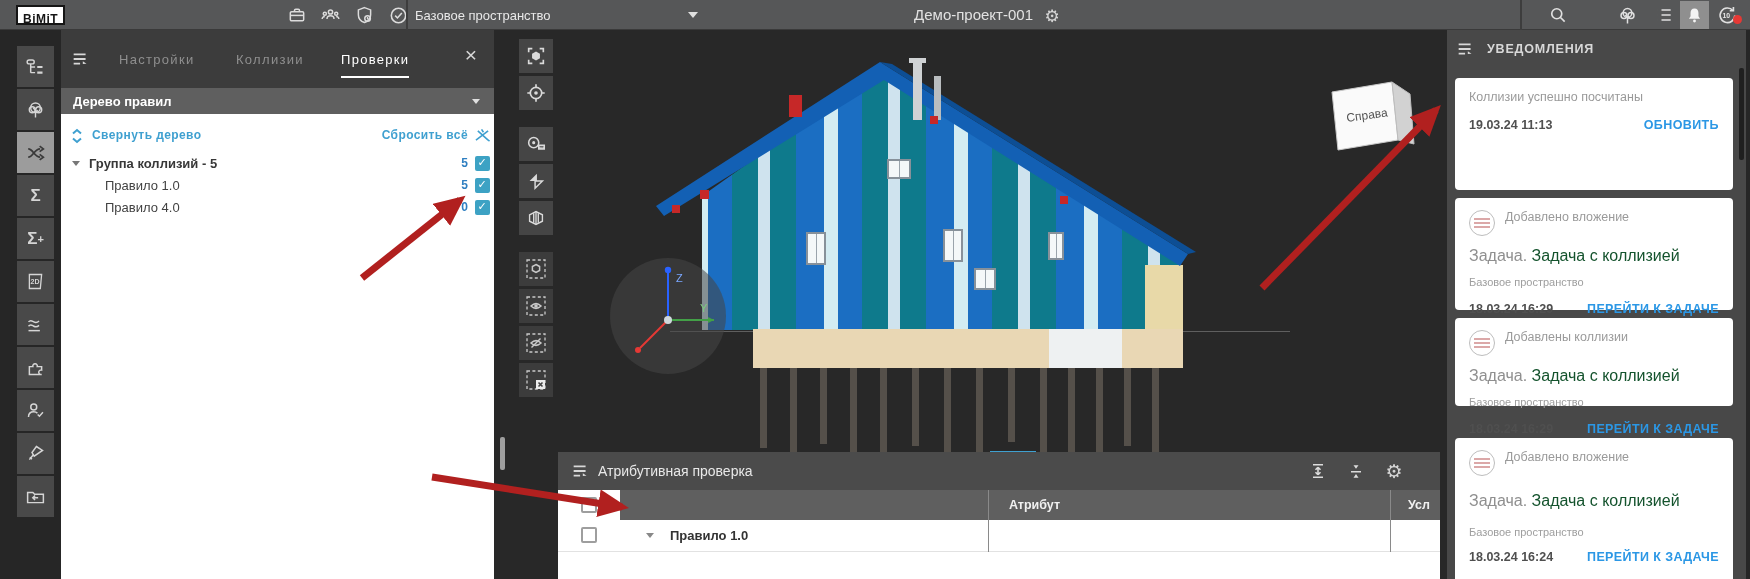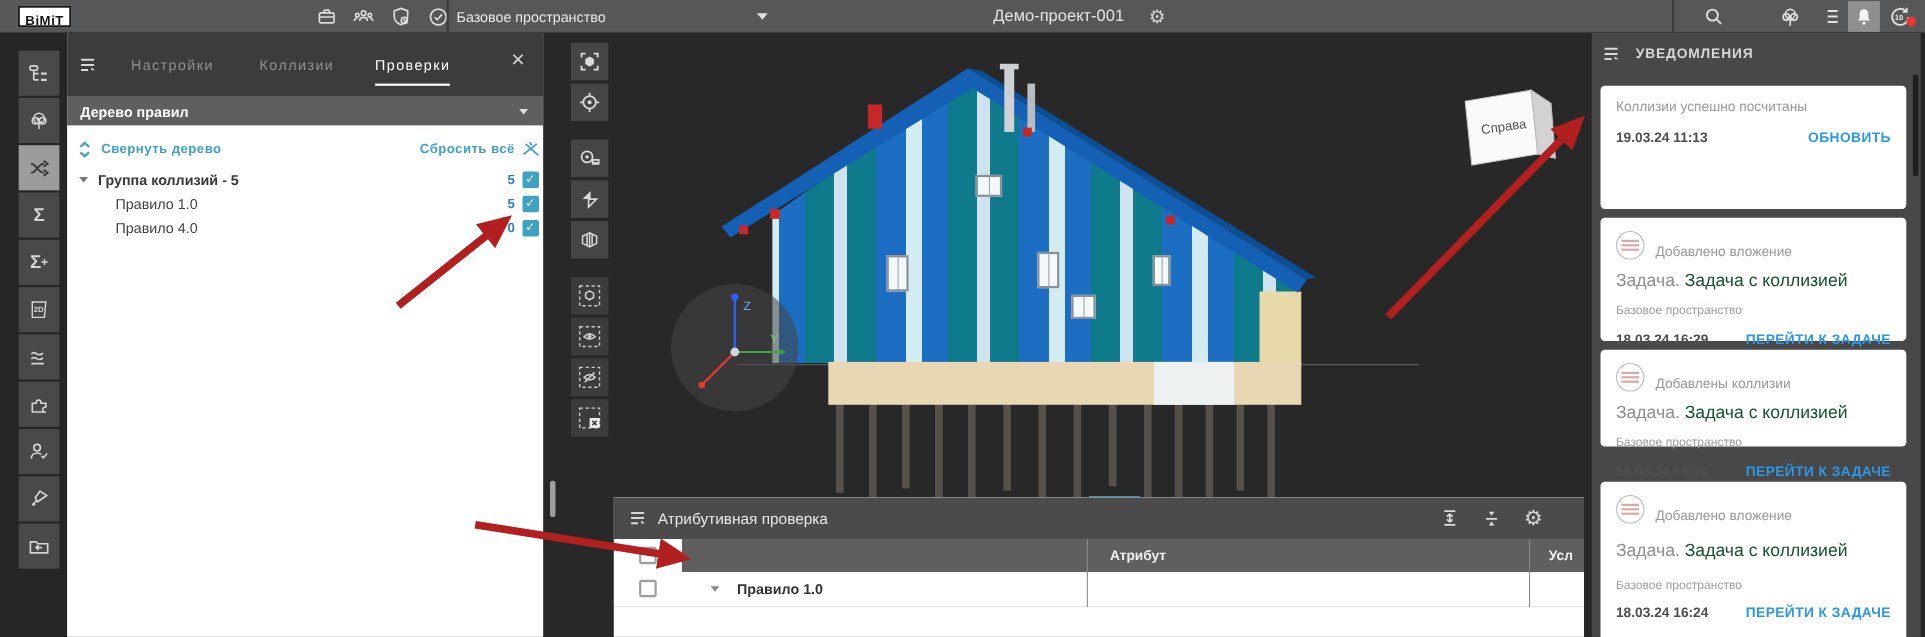--- a/index.html
+++ b/index.html
@@ -9,21 +9,21 @@
   svg{display:block;}
 
   
   .topbar{left:0;top:0;width:1750px;height:30px;background:#565758;display:flex;align-items:center;border-bottom:1px solid #3a3a3a;}
   .logo{position:absolute;left:16px;top:5px;background:#fff;border:2px solid #151515;color:#151515;
         font-weight:bold;font-size:12px;padding:4px 5px;height:20px;line-height:16px;letter-spacing:.5px;}
   .tb-ico{position:absolute;top:4px;width:22px;height:22px;display:flex;align-items:center;justify-content:center;cursor:pointer;}
   .tb-sep{position:absolute;top:0;width:2px;height:30px;background:#3d3d3d;}
   .space-sel{position:absolute;left:415px;top:0;height:30px;display:flex;align-items:center;gap:12px;color:#e8e8e8;font-size:13px;cursor:pointer;}
   .caret-w{width:0;height:0;border-left:5px solid transparent;border-right:5px solid transparent;border-top:6px solid #e0e0e0;}
-  .proj{position:absolute;left:903px;top:6px;width:130px;text-align:left;color:#e2e2e2;font-size:15px;white-space:nowrap;}
+  .proj{position:absolute;left:903px;top:6px;width:130px;text-align:right;color:#e2e2e2;font-size:15px;white-space:nowrap;}
   .gearchar{font-family:"DejaVu Sans",sans-serif;color:#d5d5d5;font-size:17px;line-height:1;}
   .bell-tile{position:absolute;left:1680px;top:1px;width:29px;height:28px;background:#8f8f8f;display:flex;align-items:center;justify-content:center;}
   .sync-badge{position:absolute;left:1733px;top:15px;width:9px;height:9px;border-radius:50%;background:#e53935;}
 
   
   .rail-tile{position:absolute;left:17px;width:37px;height:41px;background:#494949;display:flex;align-items:center;justify-content:center;cursor:pointer;}
   .rail-tile.active{background:#9c9c9c;}
   .sigma{font-size:17px;font-weight:bold;color:#d5d5d5;line-height:1;}
   .sigplus{font-size:11px;font-weight:bold;color:#d5d5d5;vertical-align:super;}
 
@@ -93,21 +93,21 @@
   .c-body{color:#8a8a8a;font-size:18px;margin-top:10px;}
   .c-task{font-size:16px;margin-top:11px;}
   .c-task .pfx{color:#8f8f8f;}
   .c-task .nm{color:#14532d;}
   .c-space{color:#9e9e9e;font-size:11px;margin-top:11px;}
   .c-foot{display:flex;align-items:center;justify-content:space-between;margin-top:14px;}
   .c-date{color:#4f4f4f;font-size:12.5px;font-weight:bold;}
   .c-act{color:#2b97e5;font-size:12.5px;font-weight:bold;letter-spacing:.4px;cursor:pointer;}
   .n-ico{width:26px;height:26px;border-radius:50%;border:1.5px solid #bdbdbd;display:inline-flex;flex-direction:column;justify-content:center;gap:2.5px;padding:0 4px;vertical-align:middle;margin-right:10px;}
   .n-ico i{display:block;height:1.5px;background:#dba8a8;}
-  .c-row1{display:flex;align-items:flex-end;}
+  .c-row1{display:flex;align-items:flex-start;}
 
   .arrows{left:0;top:0;width:1750px;height:579px;pointer-events:none;z-index:60;}
 </style>
 </head>
 <body>
 
 <div class="stage">
 
   <div class="abs topbar">
     <div class="logo">BiMiT</div>

